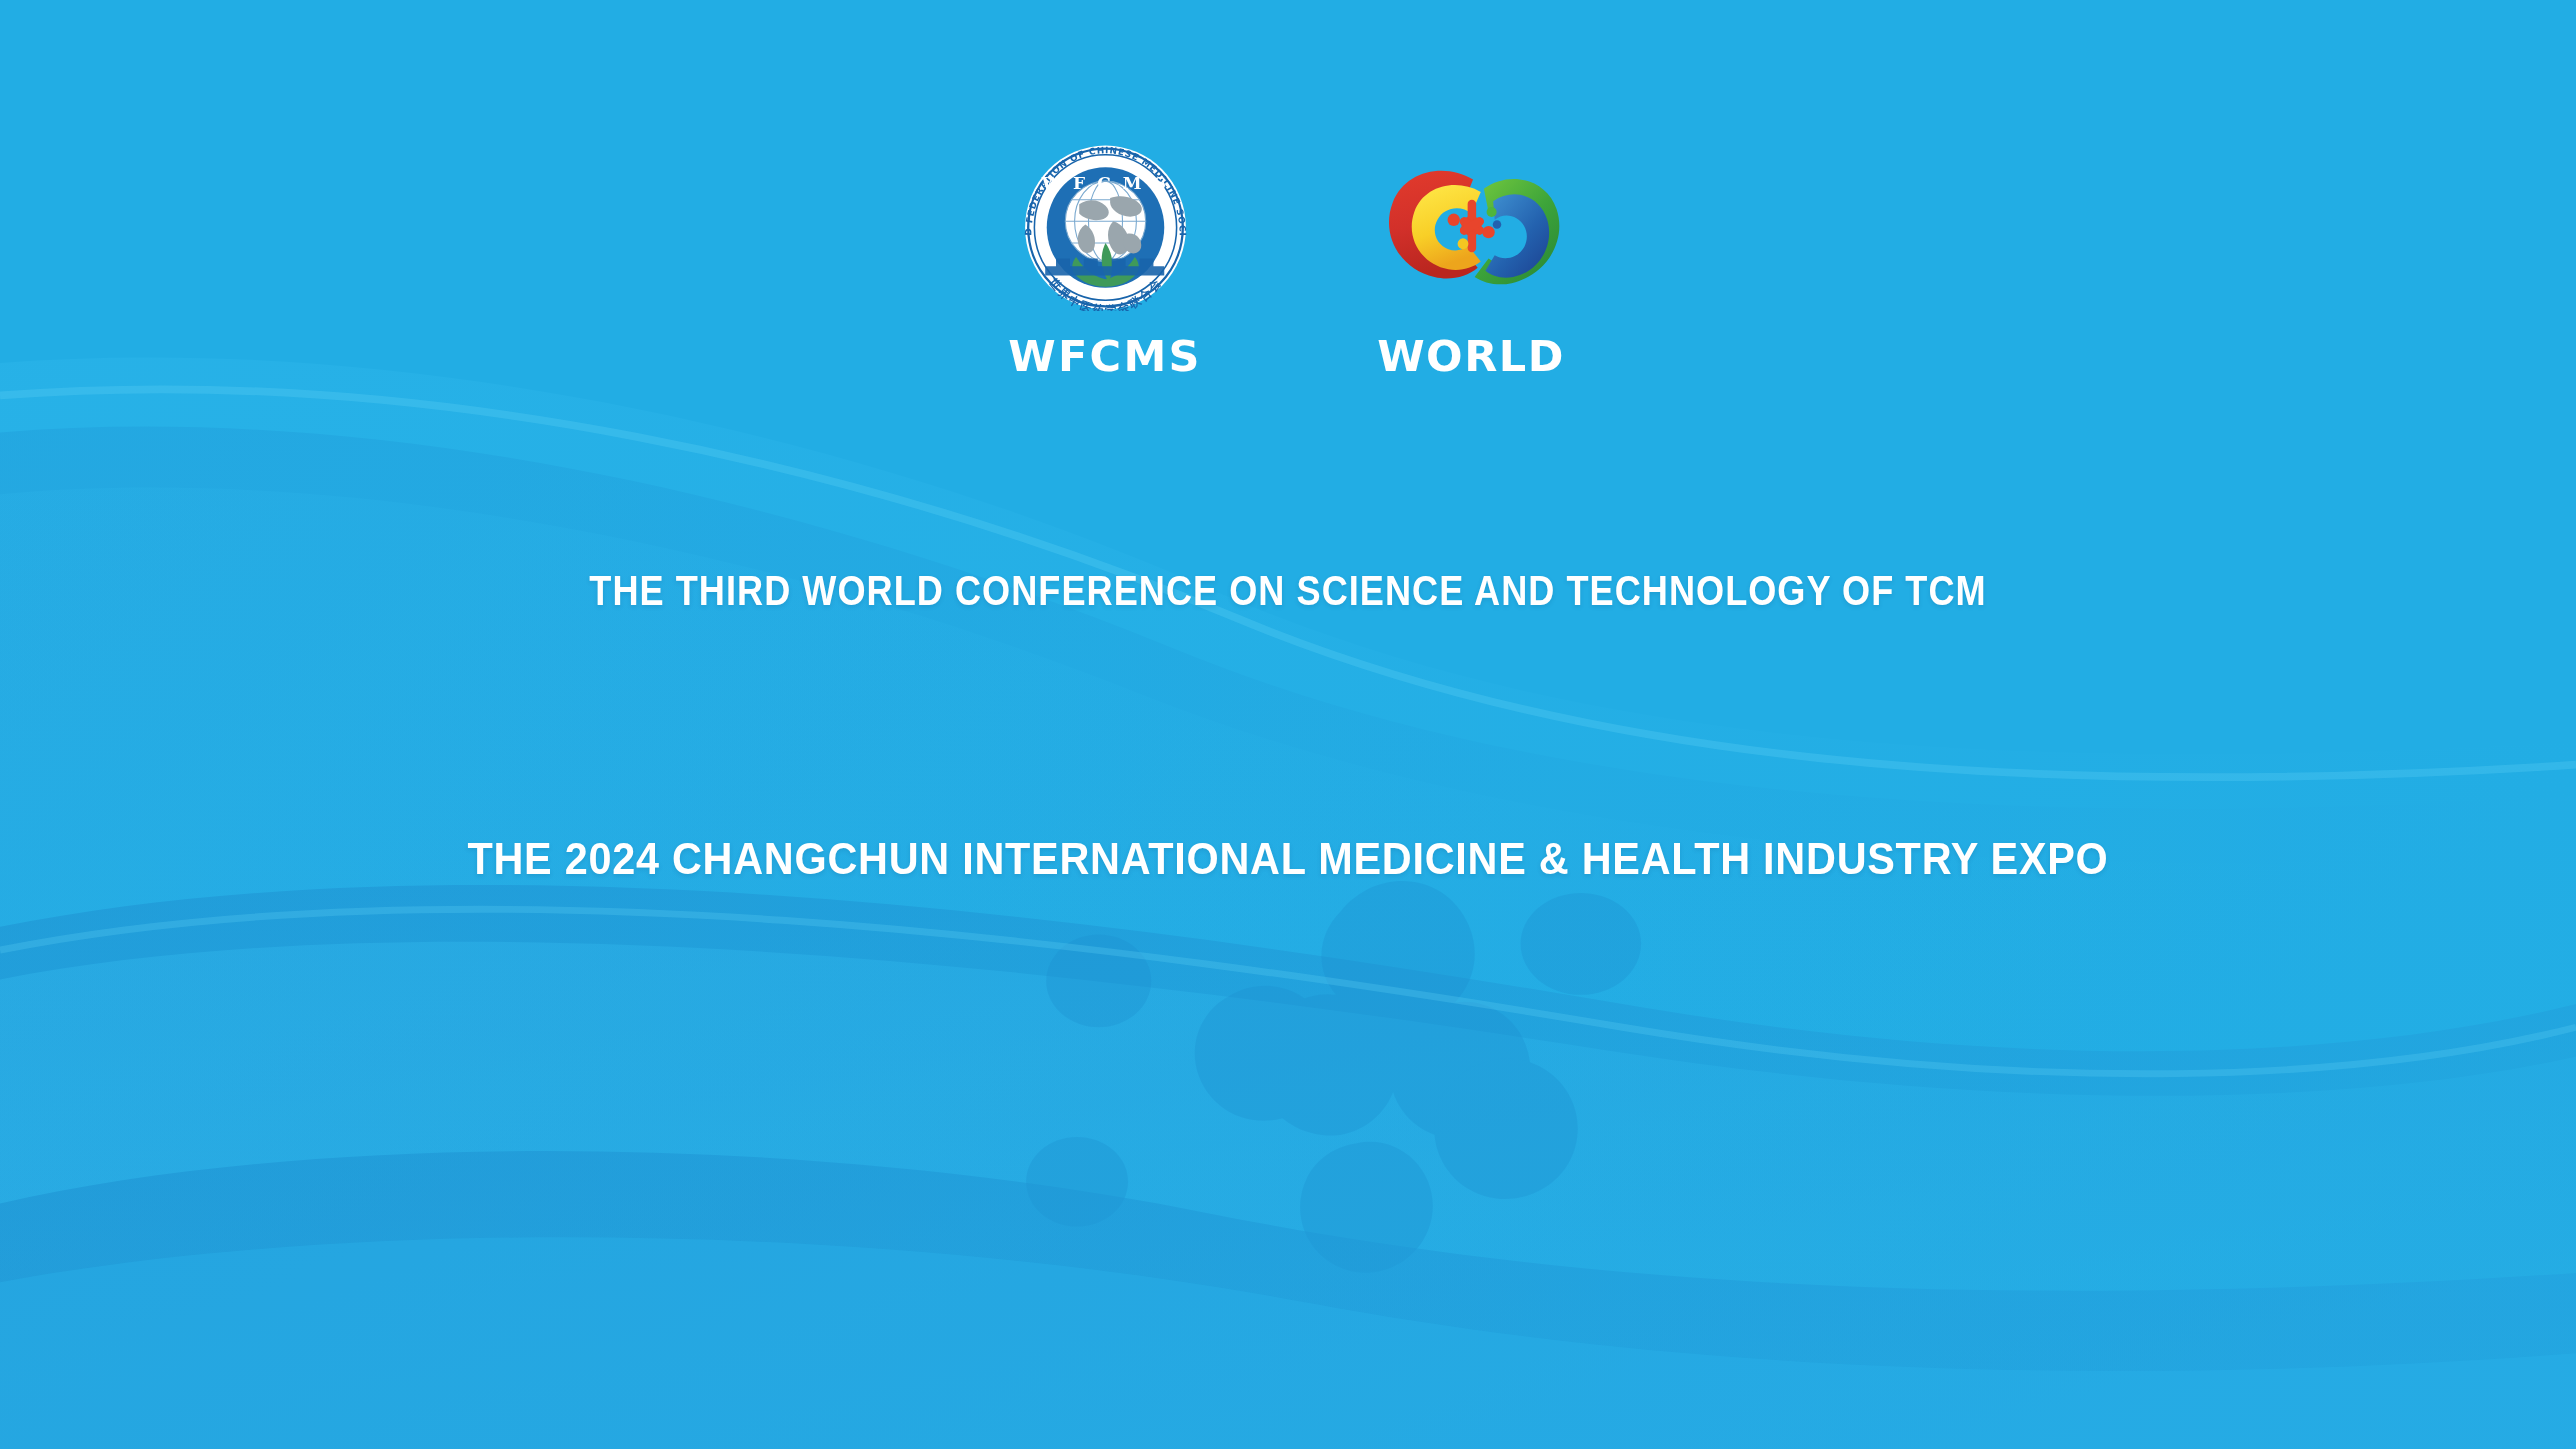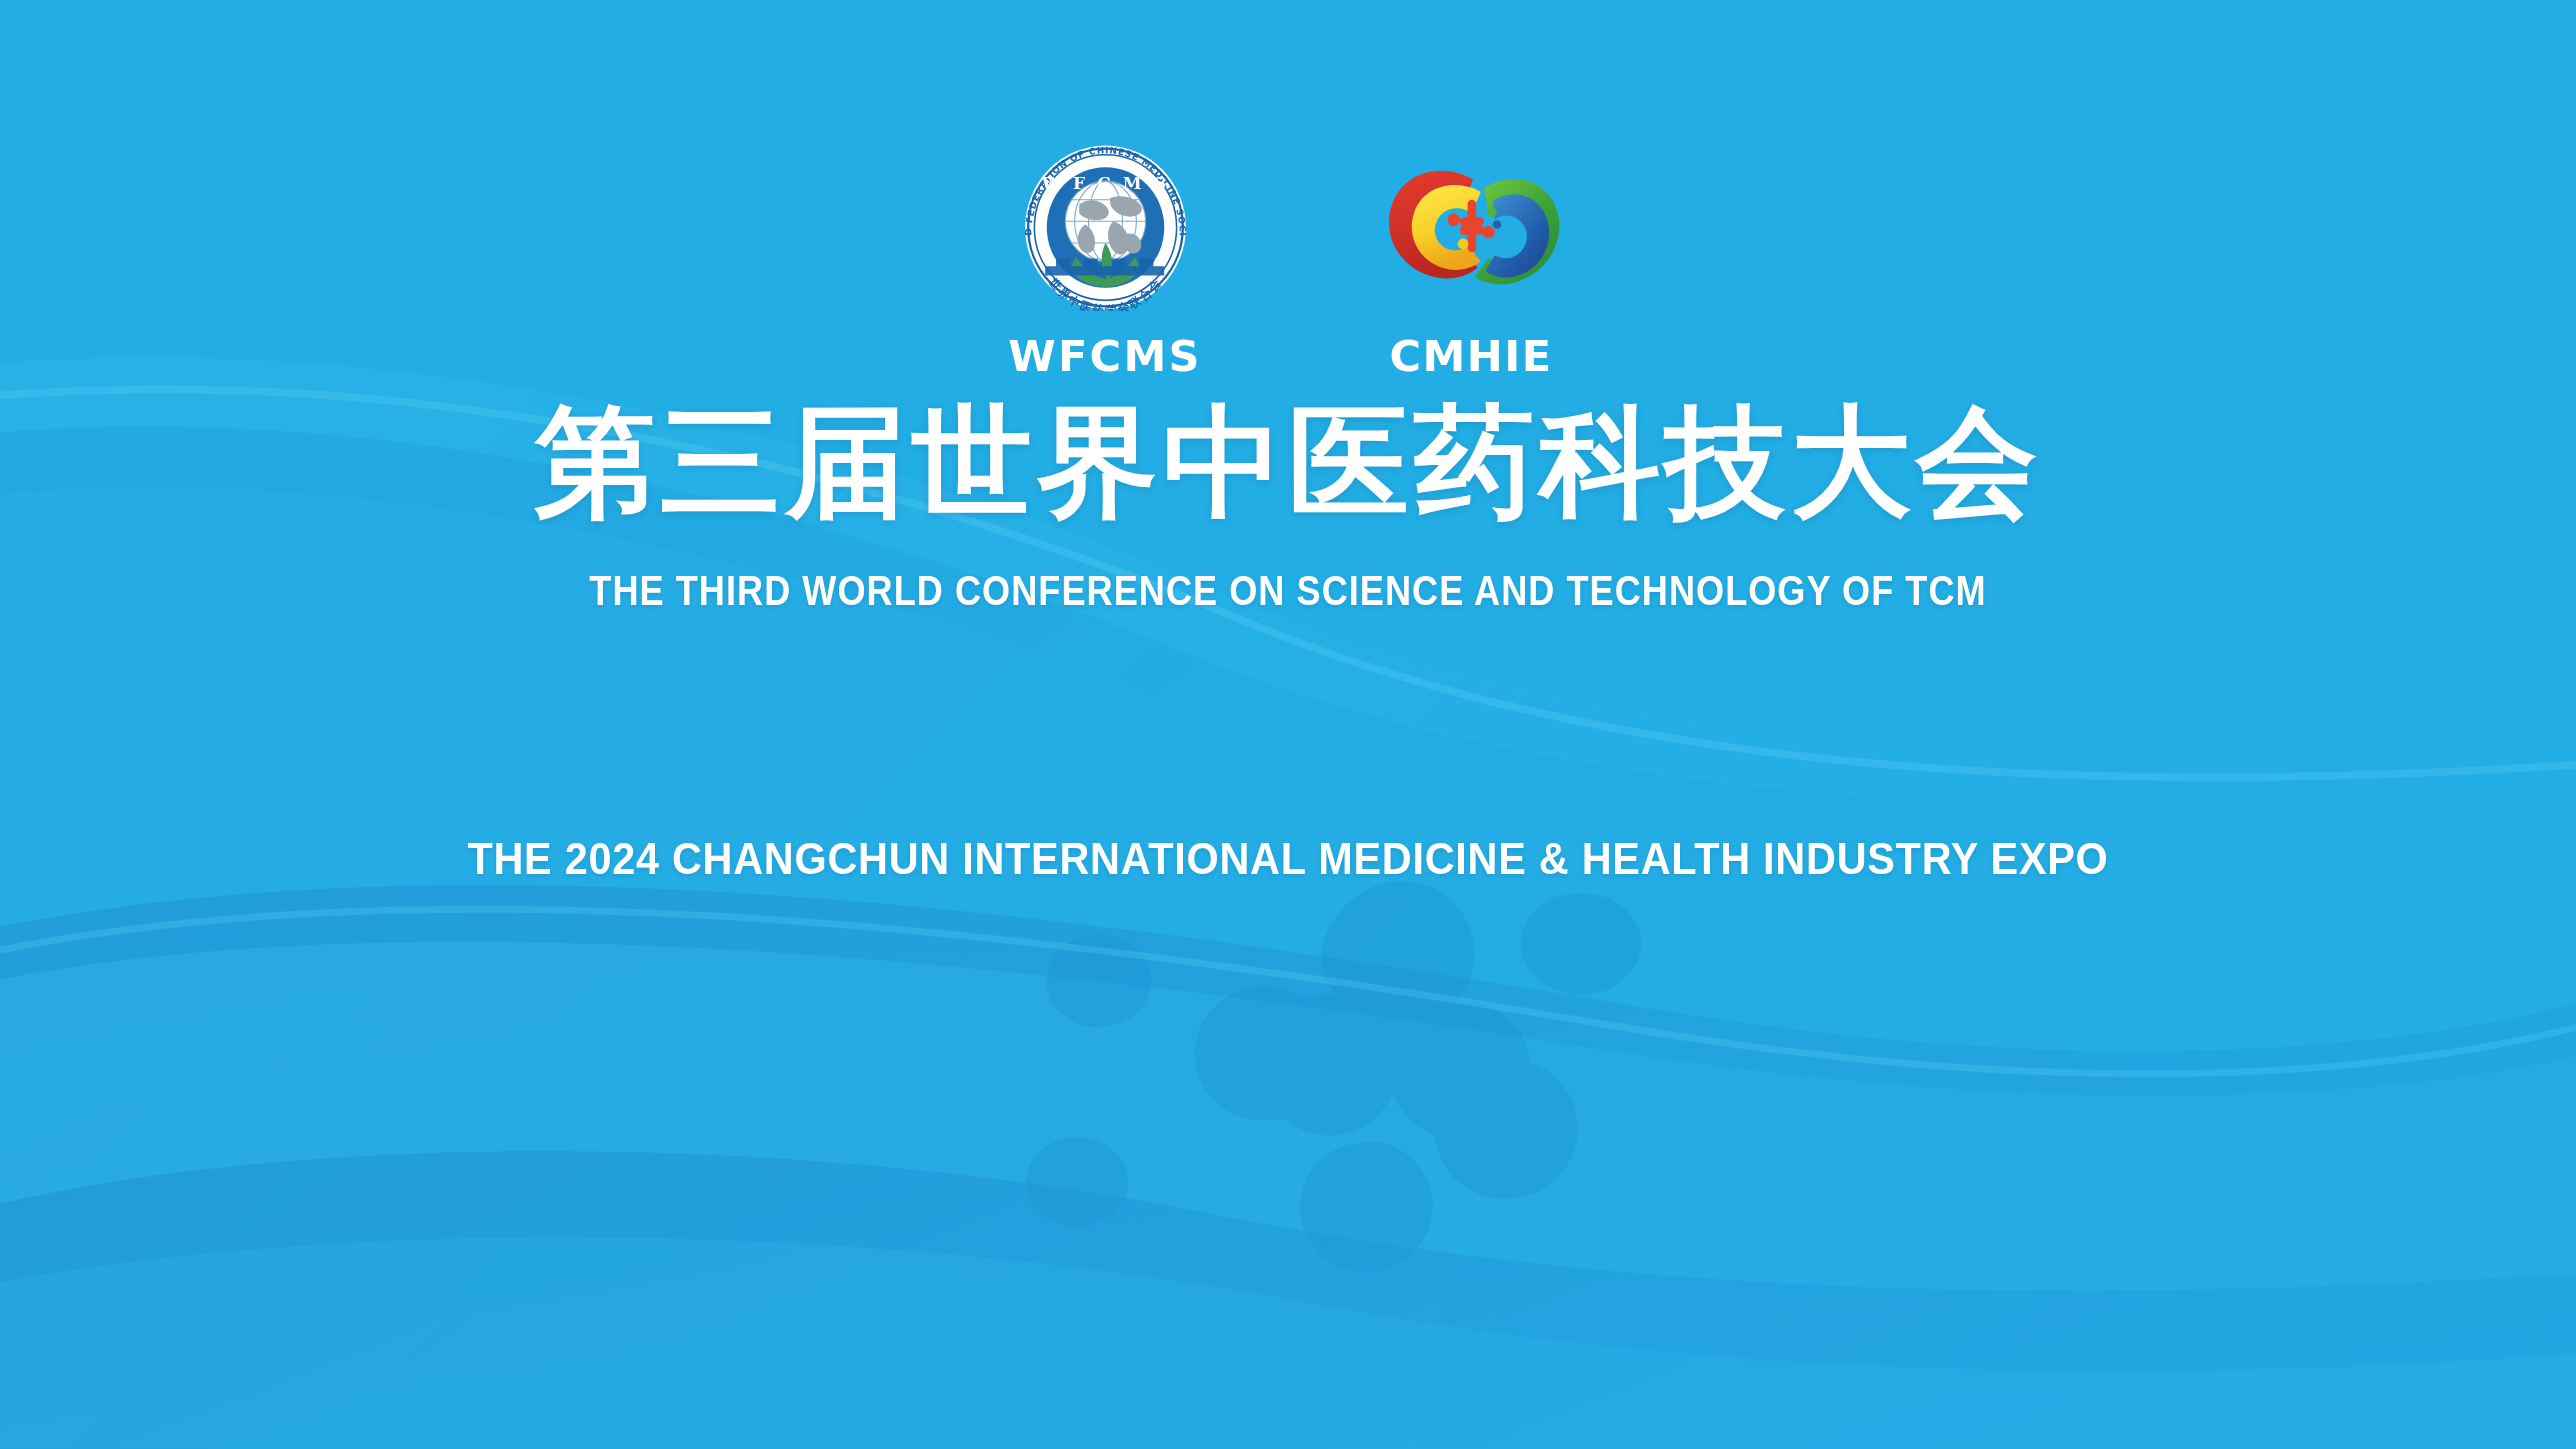--- a/index.html
+++ b/index.html
@@ -337,25 +337,24 @@
           <rect x="125" y="89" width="11" height="34" rx="5.5" transform="rotate(-60 130.5 106)"></rect>
           <rect x="125" y="89" width="11" height="34" rx="5.5" transform="rotate(120 130.5 106)"></rect>
           <rect x="125" y="89" width="11" height="34" rx="5.5" transform="rotate(-120 130.5 106)"></rect>
           <circle cx="107" cy="98" r="8"></circle>
           <circle cx="152" cy="114" r="8"></circle>
         </g>
         <circle cx="119" cy="129" r="7" fill="#f4c621"></circle>
         <circle cx="156" cy="88" r="6.5" fill="#4fb53d"></circle>
         <circle cx="163" cy="104" r="5.5" fill="#2361ae"></circle>
       </svg>
-      <div class="logo-caption">CMHIE</div>
+      <div class="logo-caption">WORLD</div>
     </div>
   </div>
 
-  <div class="headline-1">第三届世界中医药科技大会</div>
 
   <div class="sub-1">THE THIRD WORLD CONFERENCE ON SCIENCE AND TECHNOLOGY OF TCM</div>
 
 
   <div class="sub-2">THE 2024 CHANGCHUN INTERNATIONAL MEDICINE &amp; HEALTH INDUSTRY EXPO</div>
 
   <div class="info-row">
   </div>
 
 </div>

